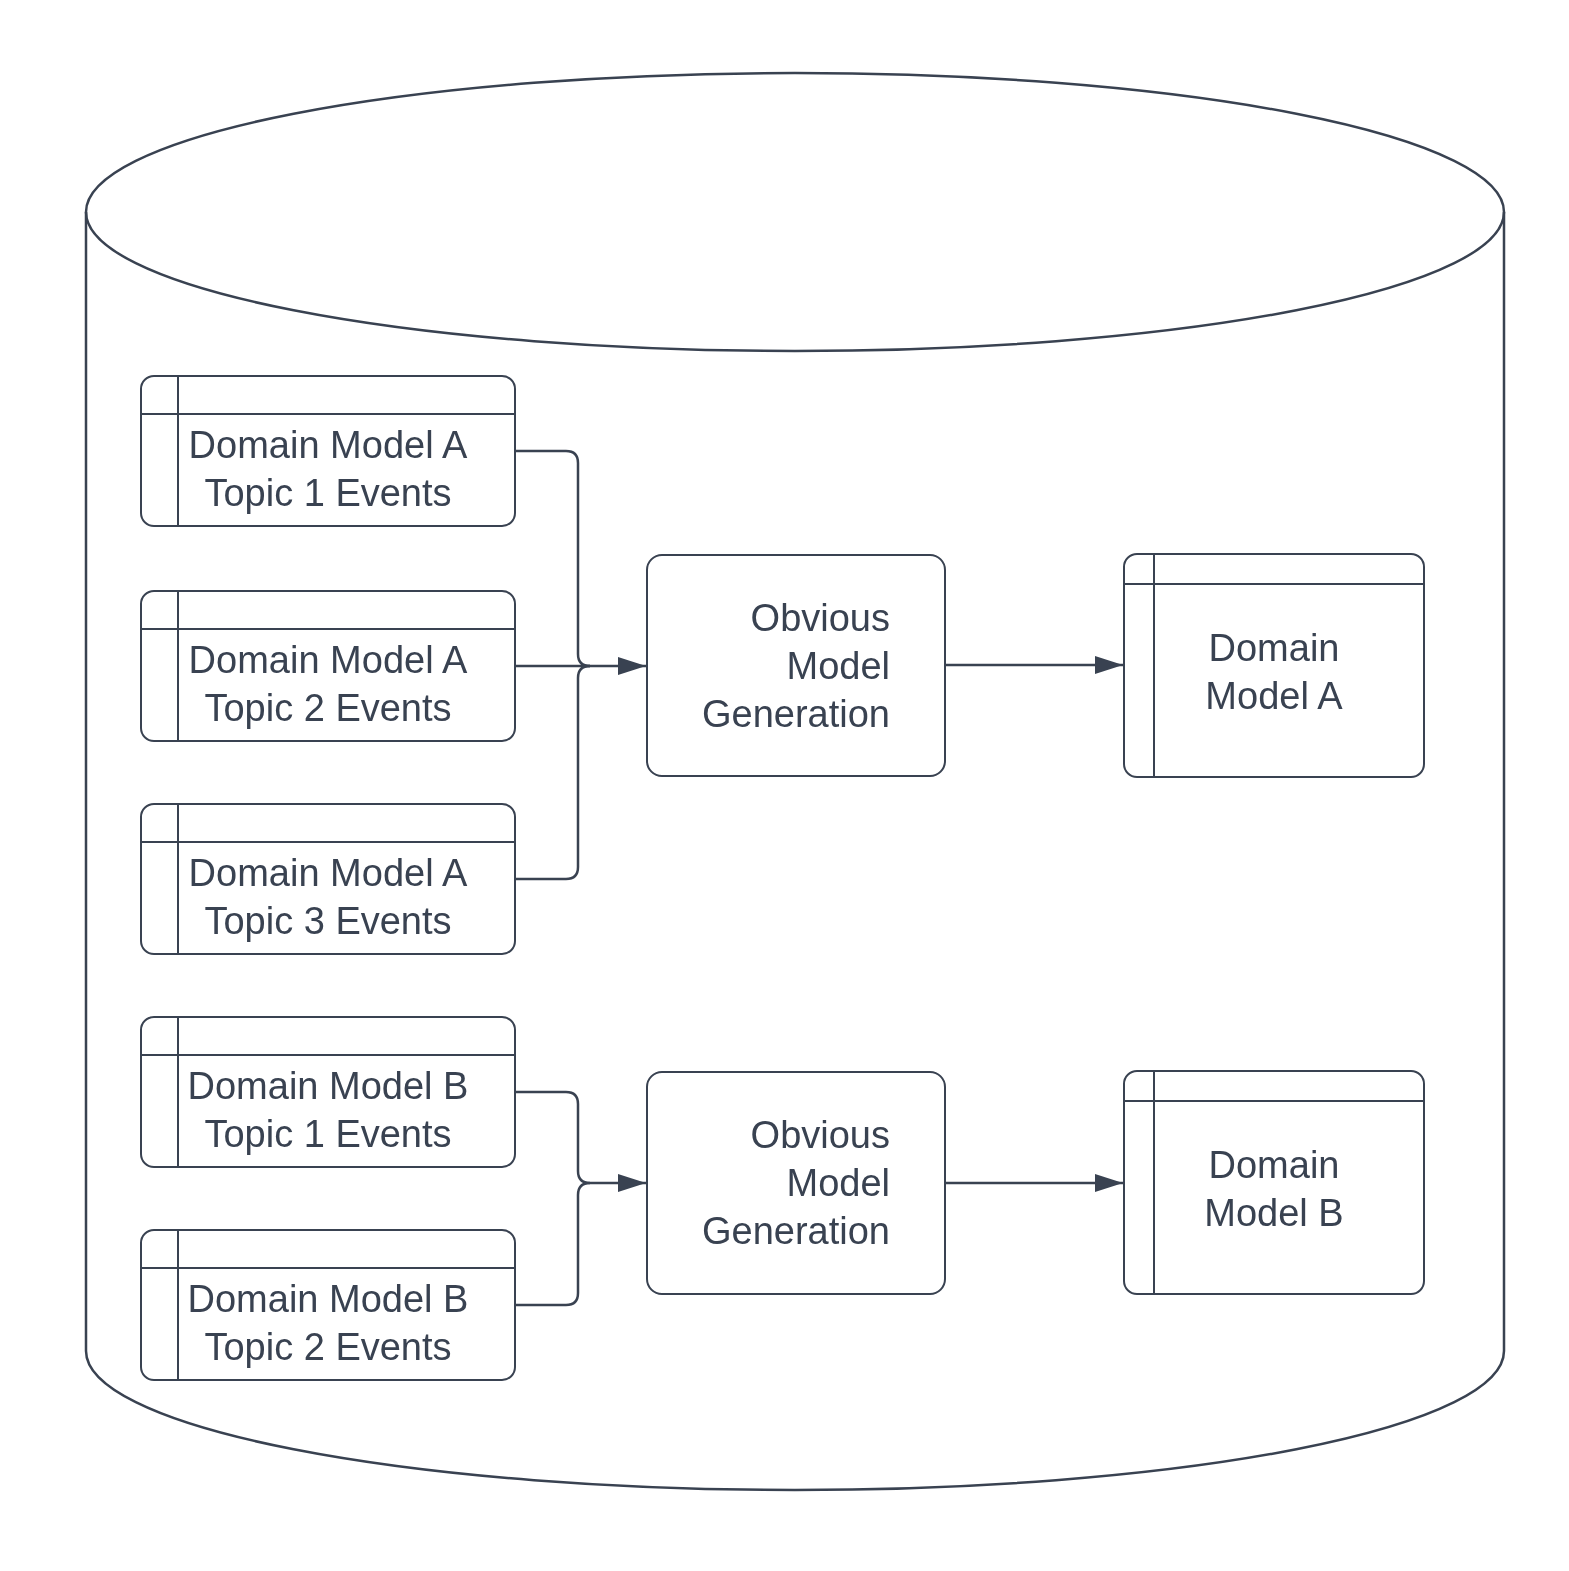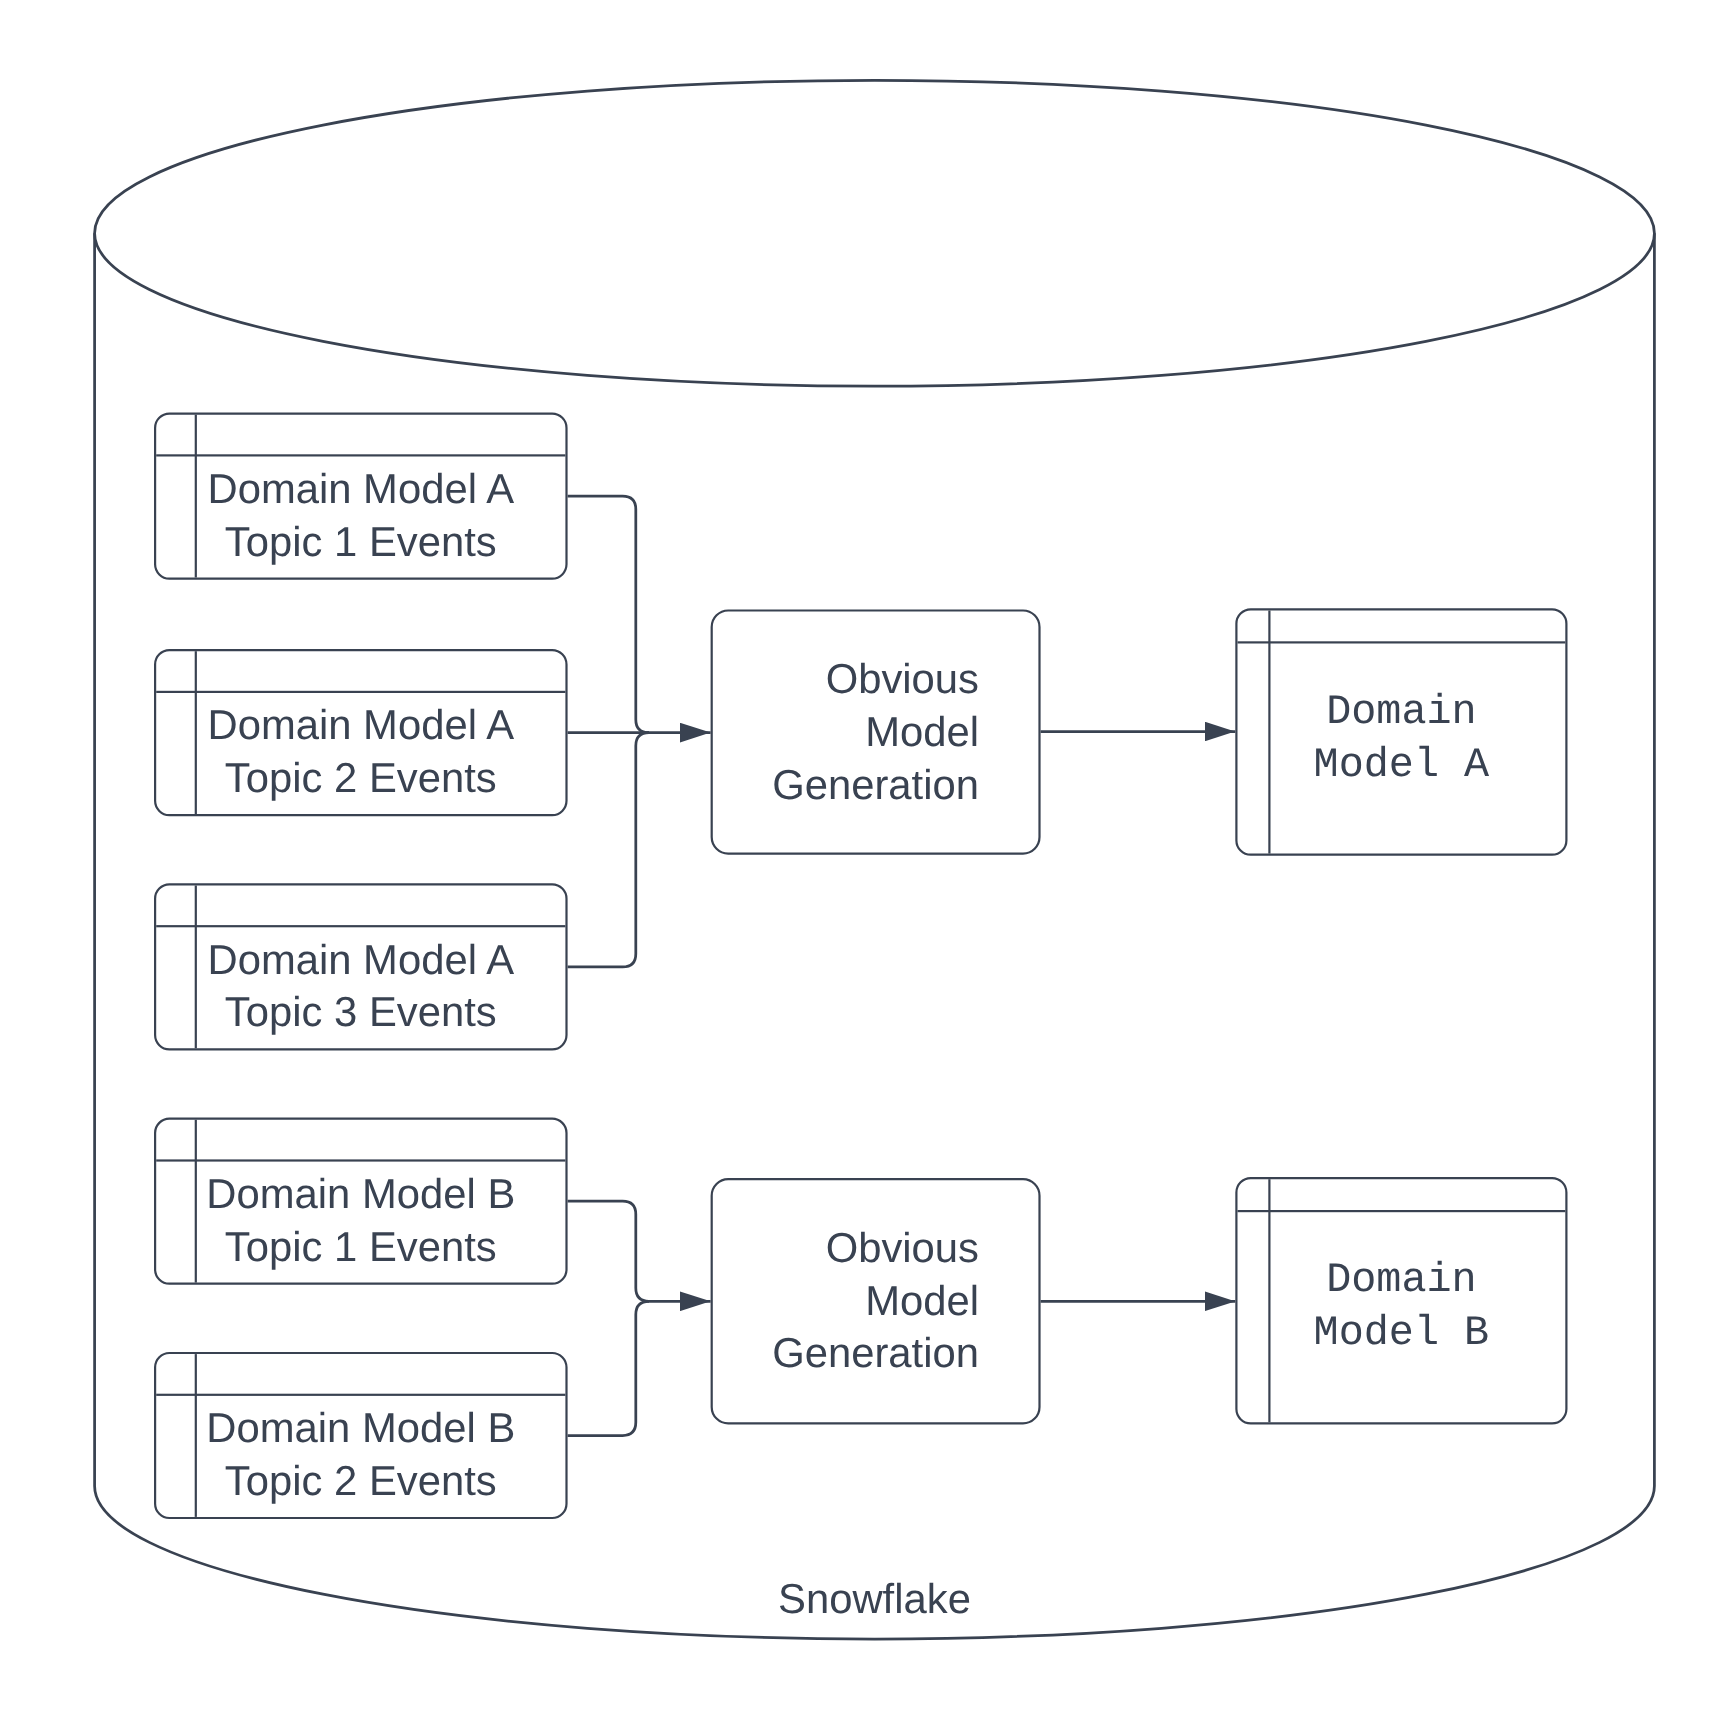--- a/index.html
+++ b/index.html
@@ -36,21 +36,21 @@
     line-height:48px;
     color:var(--stroke);
   }
   
   .tbox .hline{top:36px;}
   .tbox .vline{left:35px;}
   .tbox .node-label{top:36px;}
   
   .obox .hline{top:28px;}
   .obox .vline{left:28px;}
-  .obox .node-label{top:12px;font-family:Liberation Mono, monospace;}
+  .obox .node-label{top:12px;}
   
   .pbox .node-label{top:0;text-align:right;}
 
   
   #boxA1{left:130px;top:375px;width:376px;height:152px;}
   #boxA2{left:130px;top:590px;width:376px;height:152px;}
   #boxA3{left:130px;top:803px;width:376px;height:152px;}
   #boxB1{left:130px;top:1016px;width:376px;height:152px;}
   #boxB2{left:130px;top:1229px;width:376px;height:152px;}
   #procA{left:636px;top:554px;width:300px;height:223px;border-radius:16px;}
@@ -142,15 +142,14 @@
     <div class="node-label">Domain
 Model A</div>
   </div>
   <div class="node obox" id="outB">
     <div class="hline"></div>
     <div class="vline"></div>
     <div class="node-label">Domain
 Model B</div>
   </div>
 
-  <div class="cyl-label">Snowflake</div>
 
 </div>
 
 </body></html>

